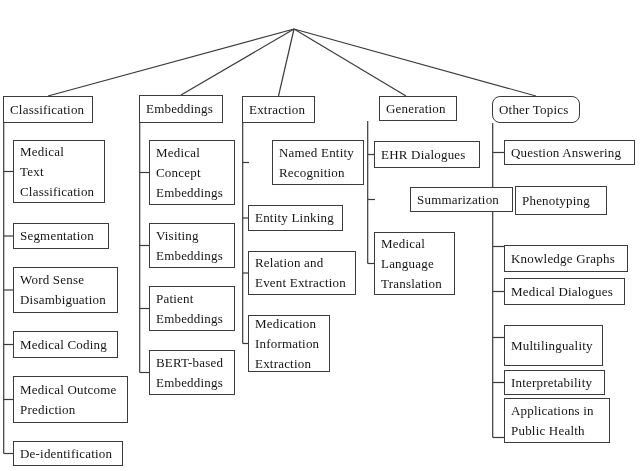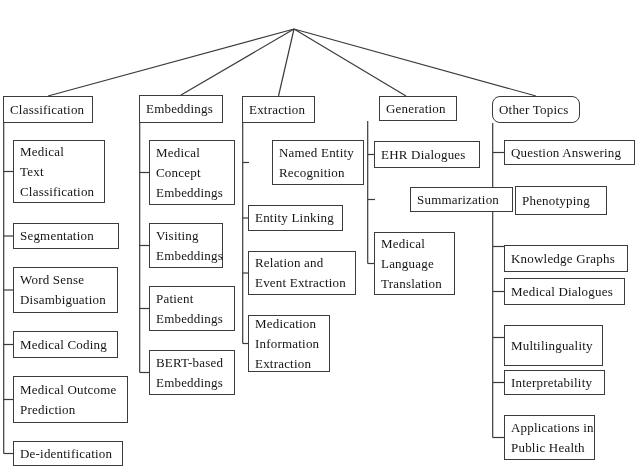--- a/index.html
+++ b/index.html
@@ -74,32 +74,32 @@
       <line x1="492.7" y1="291.5" x2="505" y2="291.5" stroke="#3b3b3b" stroke-width="1.2"></line>
       <line x1="492.7" y1="337.5" x2="505" y2="337.5" stroke="#3b3b3b" stroke-width="1.2"></line>
       <line x1="492.7" y1="382.5" x2="505" y2="382.5" stroke="#3b3b3b" stroke-width="1.2"></line>
       <line x1="492.7" y1="437.5" x2="505" y2="437.5" stroke="#3b3b3b" stroke-width="1.2"></line>
     </svg>
   <div>
       <div class="node header-node" style="left: 3px; top: 96px; width: 90px; height: 27px;">Classification</div>
       <div class="node" style="left: 13px; top: 140px; width: 92px; height: 63px;">Medical
 Text
 Classification</div>
-      <div class="node" style="left: 13px; top: 223px; width: 106px; height: 26px;">Segmentation</div>
+      <div class="node" style="left: 13px; top: 223px; width: 96px; height: 26px;">Segmentation</div>
       <div class="node" style="left: 13px; top: 267px; width: 105px; height: 46px;">Word Sense
 Disambiguation</div>
       <div class="node" style="left: 13px; top: 331px; width: 105px; height: 27px;">Medical Coding</div>
       <div class="node" style="left: 13px; top: 376px; width: 115px; height: 47px;">Medical Outcome
 Prediction</div>
       <div class="node" style="left: 13px; top: 441px; width: 110px; height: 25px;">De-identification</div>
       <div class="node header-node" style="left: 139px; top: 95px; width: 84px; height: 28px;">Embeddings</div>
       <div class="node" style="left: 149px; top: 140px; width: 86px; height: 65px;">Medical
 Concept
 Embeddings</div>
-      <div class="node" style="left: 149px; top: 223px; width: 74px; height: 45px;">Visiting
+      <div class="node" style="left: 149px; top: 223px; width: 86px; height: 45px;">Visiting
 Embeddings</div>
       <div class="node" style="left: 149px; top: 286px; width: 86px; height: 45px;">Patient
 Embeddings</div>
       <div class="node" style="left: 149px; top: 350px; width: 86px; height: 45px;">BERT-based
 Embeddings</div>
       <div class="node header-node" style="left: 242px; top: 96px; width: 73px; height: 27px;">Extraction</div>
       <div class="node" style="left: 248px; top: 140px; width: 92px; height: 45px; margin-left: 24px;">Named Entity
 Recognition</div>
       <div class="node" style="left: 248px; top: 205px; width: 95px; height: 26px;">Entity Linking</div>
       <div class="node" style="left: 248px; top: 251px; width: 108px; height: 44px;">Relation and
@@ -113,16 +113,16 @@
       <div class="node" style="left: 374px; top: 232px; width: 81px; height: 63px;">Medical
 Language
 Translation</div>
       <div class="node header-node" style="left: 492px; top: 96px; width: 88px; height: 27px; border-radius: 8px;">Other Topics</div>
       <div class="node" style="left: 504px; top: 140px; width: 131px; height: 25px;">Question Answering</div>
       <div class="node" style="left: 504px; top: 186px; width: 92px; height: 29px; margin-left: 11px;">Phenotyping</div>
       <div class="node" style="left: 504px; top: 233px; width: 124px; height: 27px; margin-top: 12px;">Knowledge Graphs</div>
       <div class="node" style="left: 504px; top: 278px; width: 121px; height: 27px;">Medical Dialogues</div>
       <div class="node" style="left: 504px; top: 325px; width: 99px; height: 41px;">Multilinguality</div>
       <div class="node" style="left: 504px; top: 370px; width: 101px; height: 25px;">Interpretability</div>
-      <div class="node" style="left: 504px; top: 415px; width: 91px; height: 45px;">Applications in
+      <div class="node" style="left: 504px; top: 398px; width: 106px; height: 45px;">Applications in
 Public Health</div>
     </div>
 </div>
 
 </body></html>

